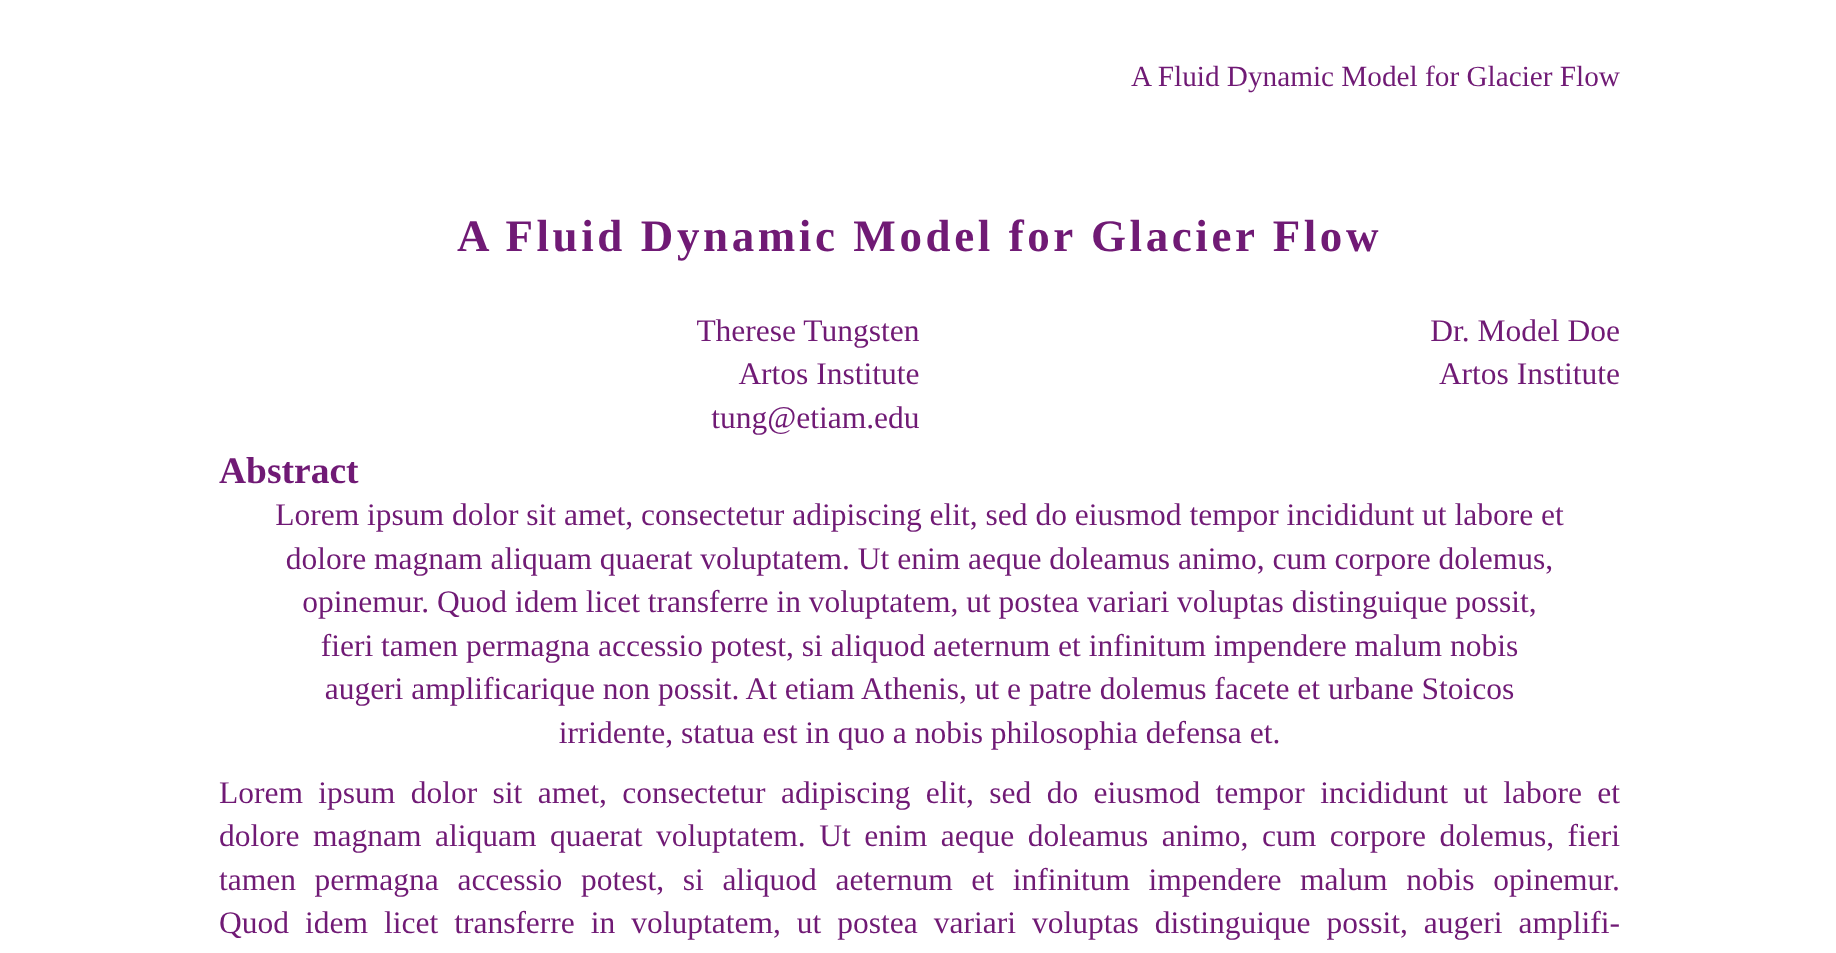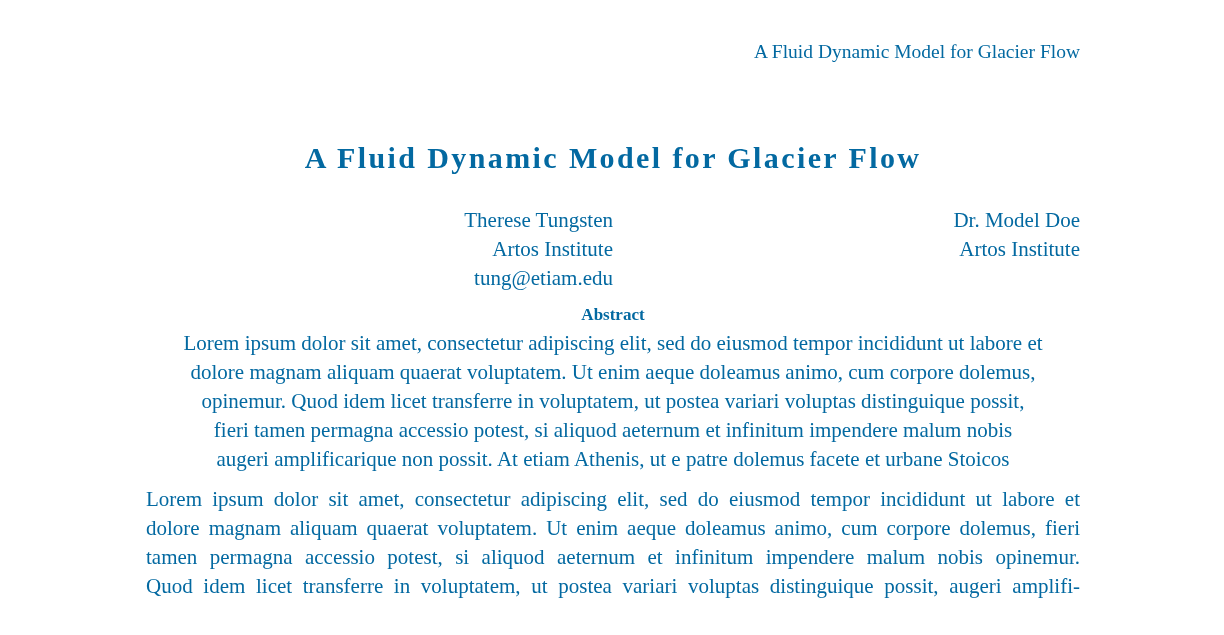--- a/index.html
+++ b/index.html
@@ -3,21 +3,21 @@
 <meta charset="utf-8">
 <style>
   html, body { margin: 0; padding: 0; background: #ffffff; }
   .page {
     position: relative;
     width: 1224px;
     height: 635px;
     background: #ffffff;
     overflow: hidden;
     font-family: "Liberation Serif", "DejaVu Serif", serif;
-    color: #0369a1;
+    color: #701a75;
   }
   .inner { padding: 0 144px 0 146px; }
 
   .running-head {
     margin-top: 40px;
     font-size: 19.5px;
     line-height: 24px;
     text-align: right;
     white-space: nowrap;
   }
@@ -31,24 +31,24 @@
     letter-spacing: 0.08em;
     white-space: nowrap;
   }
 
   .authors { display: flex; margin-top: 30px; }
   .author { flex: 1 1 50%; text-align: center; font-size: 21px; line-height: 29px; }
   .author div { white-space: nowrap; text-align: right; }
 
   .abstract-heading {
     margin: 8px 0 0 0;
-    font-size: 17px;
+    font-size: 25px;
     line-height: 28px;
     font-weight: 700;
-    text-align: center;
+    text-align: left;
   }
   .abstract-line {
     font-size: 21px;
     line-height: 29px;
     text-align: center;
     white-space: nowrap;
   }
 
   .body-text { margin-top: 11px; }
   .body-line {
@@ -81,20 +81,21 @@
       </div>
     </div>
 
     <section class="abstract">
       <h2 class="abstract-heading">Abstract</h2>
       <div class="abstract-line">Lorem ipsum dolor sit amet, consectetur adipiscing elit, sed do eiusmod tempor incididunt ut labore et</div>
       <div class="abstract-line">dolore magnam aliquam quaerat voluptatem. Ut enim aeque doleamus animo, cum corpore dolemus,</div>
       <div class="abstract-line">opinemur. Quod idem licet transferre in voluptatem, ut postea variari voluptas distinguique possit,</div>
       <div class="abstract-line">fieri tamen permagna accessio potest, si aliquod aeternum et infinitum impendere malum nobis</div>
       <div class="abstract-line">augeri amplificarique non possit. At etiam Athenis, ut e patre dolemus facete et urbane Stoicos</div>
+      <div class="abstract-line">irridente, statua est in quo a nobis philosophia defensa et.</div>
     </section>
 
     <section class="body-text">
       <div class="body-line">Lorem ipsum dolor sit amet, consectetur adipiscing elit, sed do eiusmod tempor incididunt ut labore et</div>
       <div class="body-line">dolore magnam aliquam quaerat voluptatem. Ut enim aeque doleamus animo, cum corpore dolemus, fieri</div>
       <div class="body-line">tamen permagna accessio potest, si aliquod aeternum et infinitum impendere malum nobis opinemur.</div>
       <div class="body-line">Quod idem licet transferre in voluptatem, ut postea variari voluptas distinguique possit, augeri amplifi-</div>
     </section>
 
   </div>

